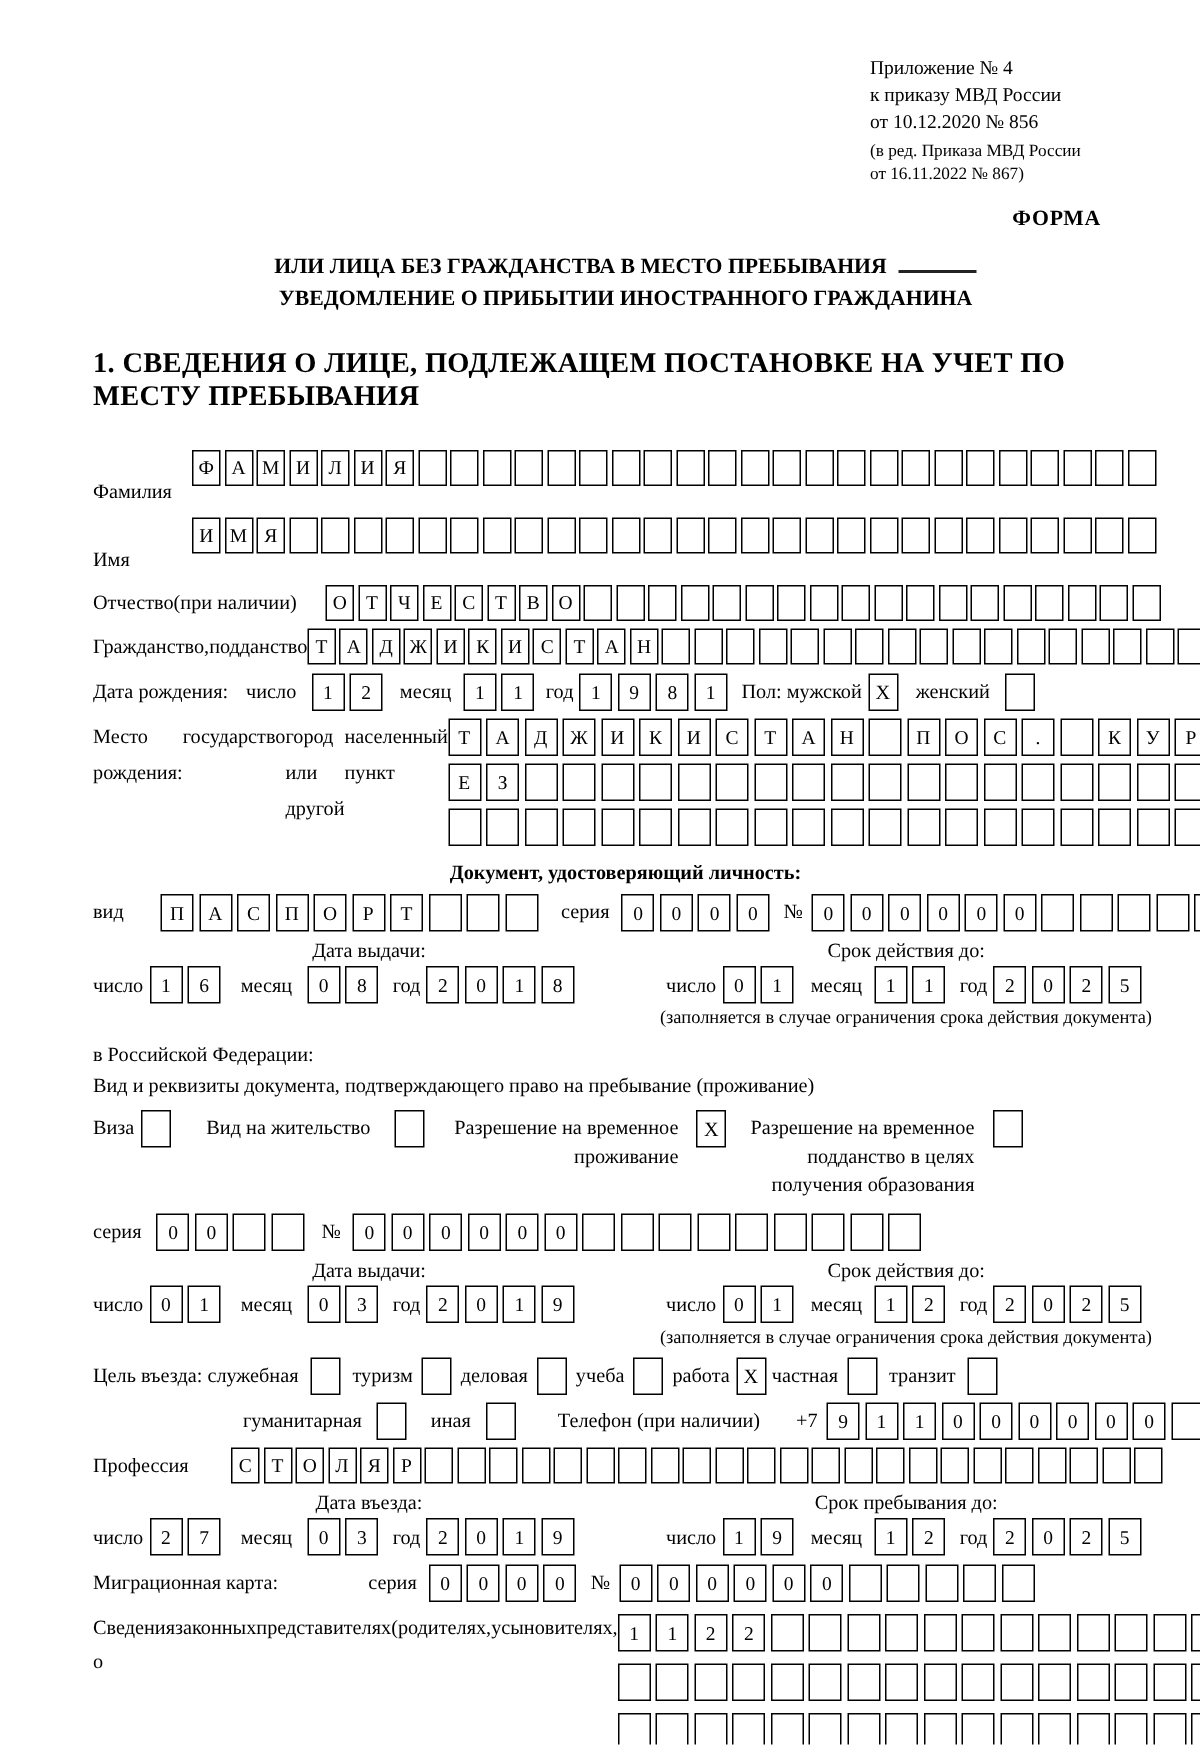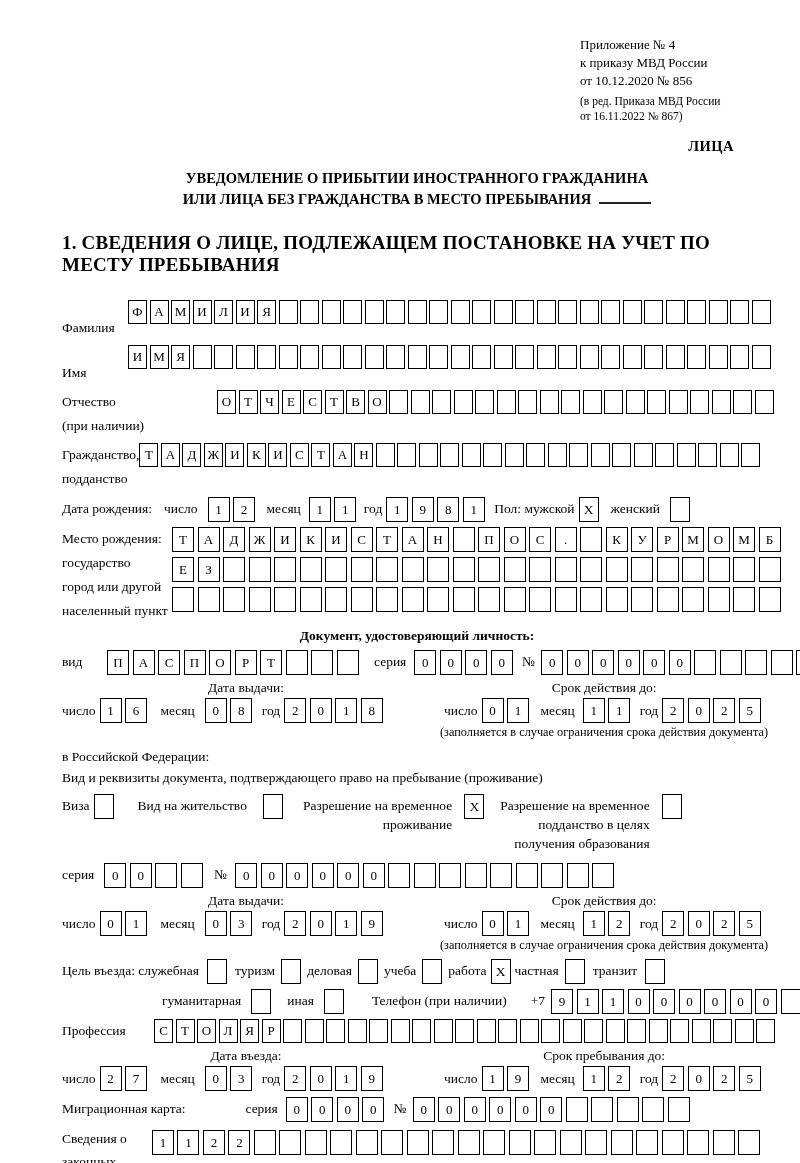--- a/index.html
+++ b/index.html
@@ -12,21 +12,21 @@
   .annex-note{font-size:11.5px;line-height:15px;margin-top:4px;}
   .forma{text-align:right;padding-right:38px;font-weight:bold;font-size:14.5px;margin-top:14px;letter-spacing:.5px;}
 
   .title{text-align:center;font-weight:bold;font-size:14.5px;line-height:21px;margin-top:13px;}
   .title-blank{display:inline-block;width:52px;border-bottom:2px solid #222;height:12px;margin-left:8px;}
   .section1{font-weight:bold;font-size:19px;margin-top:22px;letter-spacing:.2px;}
 
   
   .frow{display:flex;align-items:flex-start;margin-bottom:5px;}
   .lbl{line-height:24px;white-space:nowrap;}
-  .lblk{display:flex;flex-direction:column;line-height:24px;flex:0 0 auto;}
+  .lblk{display:flex;flex-direction:row;line-height:24px;flex:0 0 auto;}
   .lw-name{flex:0 0 66px;margin-top:16px;}
   .lw-pat{flex:0 0 155px;}
   .lw-cit{flex:0 0 75px;}
   .lw-place{flex:0 0 110px;}
   .lw-vid{flex:0 0 45px;}
   .lw-prof{flex:0 0 92px;}
   .lw-reps{flex:0 0 88px;line-height:23px;}
 
   
   .cells{display:inline-flex;flex:0 0 auto;}
@@ -66,25 +66,25 @@
   <div class="annex">
     <div>Приложение № 4</div>
     <div>к приказу МВД России</div>
     <div>от 10.12.2020 № 856</div>
     <div class="annex-note">
       <div>(в ред. Приказа МВД России</div>
       <div>от 16.11.2022 № 867)</div>
     </div>
   </div>
 
-  <div class="forma">ЛИЦА</div>
+  <div class="forma">ФОРМА</div>
 
   <div class="title">
+    <div><span>ИЛИ ЛИЦА БЕЗ ГРАЖДАНСТВА В МЕСТО ПРЕБЫВАНИЯ</span><span class="title-blank"></span></div>
     <div>УВЕДОМЛЕНИЕ О ПРИБЫТИИ ИНОСТРАННОГО ГРАЖДАНИНА</div>
-    <div><span>ИЛИ ЛИЦА БЕЗ ГРАЖДАНСТВА В МЕСТО ПРЕБЫВАНИЯ</span><span class="title-blank"></span></div>
   </div>
 
   <div class="section1">1. СВЕДЕНИЯ О ЛИЦЕ, ПОДЛЕЖАЩЕМ ПОСТАНОВКЕ НА УЧЕТ ПО МЕСТУ ПРЕБЫВАНИЯ</div>
 
   <div class="frow" style="margin-top:24px">
     <span class="lbl lw-name">Фамилия</span>
     <span class="cells">
         <span class="cell">Ф</span>
         <span class="cell">А</span>
         <span class="cell">М</span>

